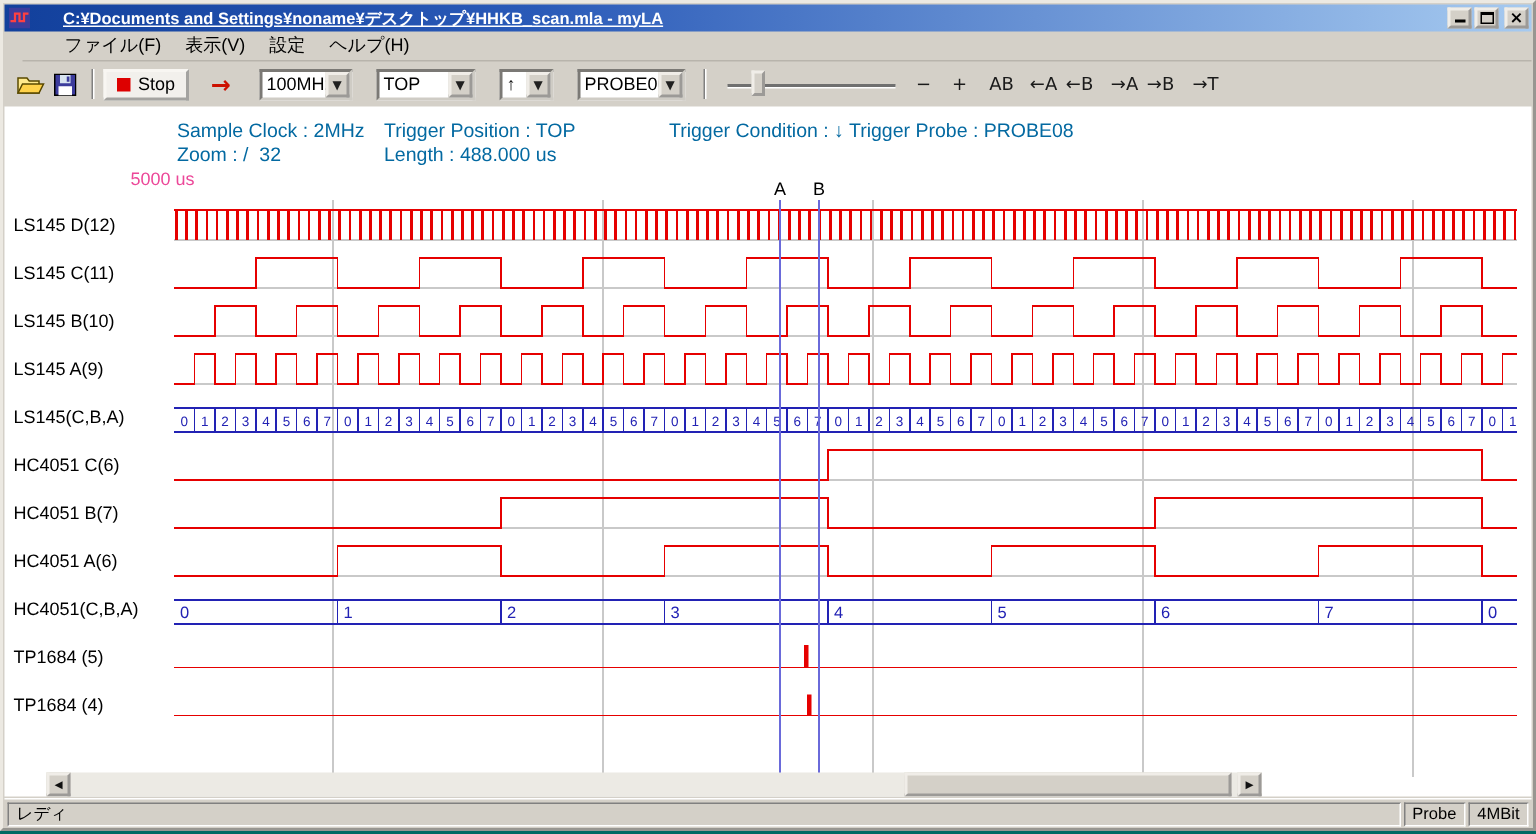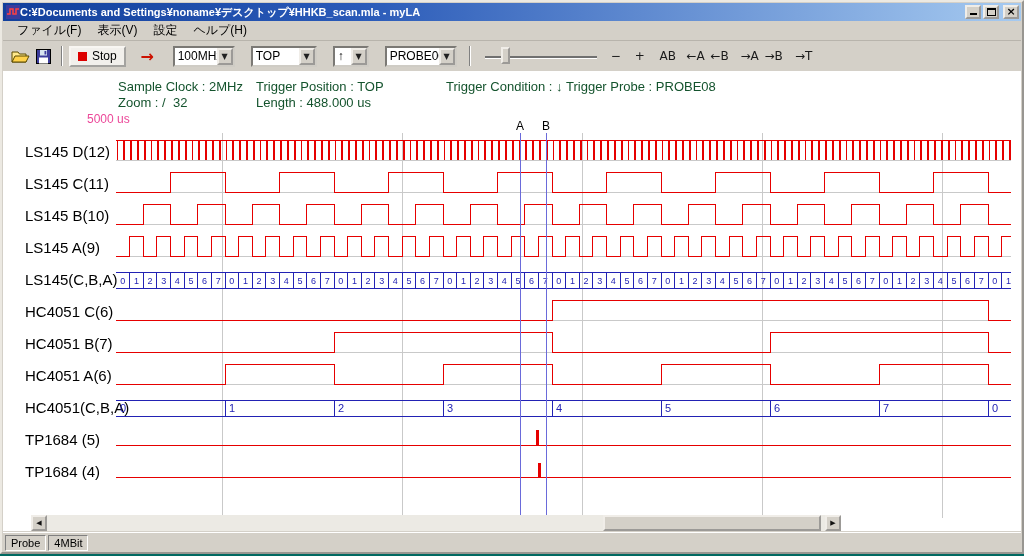--- a/index.html
+++ b/index.html
@@ -6,31 +6,31 @@
   html,body{width:1024px;height:556px;overflow:hidden;}
   body{background:#006a62;font-family:"Liberation Sans","DejaVu Sans",sans-serif;}
   .window{position:absolute;left:0;top:0;width:1024px;height:554px;background:#d4d0c8;
           border:2px outset #ece9e2;padding:1px;}
   .window>div{position:absolute;left:1px;right:1px;}
 
   
   .titlebar{top:1px;height:18px;background:linear-gradient(90deg,#12409c 0%,#2a5ab8 35%,#a6caf0 100%);
             display:flex;align-items:center;padding:0 2px;color:#fff;font-size:11px;font-weight:bold;}
   .app-icon{margin-left:1px;flex:0 0 auto;}
-  .title-text{flex:1;margin-left:0;white-space:nowrap;overflow:hidden;}
+  .title-text{flex:1;margin-left:22px;white-space:nowrap;overflow:hidden;text-decoration:underline;}
   .tb-btn{width:16px;height:14px;background:#d4d0c8;border:2px outset #f0ede8;margin-left:2px;
           display:flex;align-items:center;justify-content:center;color:#000;flex:0 0 auto;position:relative;}
   .tb-btn .bar{position:absolute;left:3px;bottom:2px;width:7px;height:2px;background:#000;}
   .tb-btn .box{width:9px;height:8px;border:1px solid #000;border-top:2px solid #000;}
   .tb-btn .x{font-size:11px;font-weight:bold;line-height:10px;font-family:"DejaVu Sans",sans-serif;}
   .close-gap{margin-left:4px;}
 
   
-  .menubar{top:19px;height:20px;display:flex;align-items:center;font-size:12px;padding-left:6px;
-           border-bottom:1px solid #b8b4ac;}
+  .menubar{top:19px;height:20px;display:flex;align-items:center;font-size:12px;padding-left:20px;
+           border-bottom:1px solid #b8b4ac;margin-left:12px;}
   .menu-item{padding:2px 8px;}
 
   
   .toolbar{top:39px;height:30px;display:flex;align-items:center;padding-left:6px;font-size:12px;}
   .tool-icon-btn{width:23px;height:22px;display:flex;align-items:center;justify-content:center;background:none;border:none;}
   .toolbar-sep{width:2px;height:20px;border-left:1px solid #808080;border-right:1px solid #fff;margin:0 6px;}
   .stop-btn{height:21px;padding:0 7px;display:flex;align-items:center;gap:5px;background:#f2f0ec;
             border:2px outset #f8f6f2;font-size:12px;font-family:inherit;text-align:right;}
   .stop-square{width:9px;height:9px;background:#dd0000;display:inline-block;}
   .fwd-arrow{color:#cc1100;font-weight:bold;font-size:16px;font-family:"DejaVu Sans",sans-serif;}
@@ -39,23 +39,23 @@
   .dd-btn{width:16px;height:100%;background:#d4d0c8;border:2px outset #f0ede8;font-size:8px;color:#202020;
           display:flex;align-items:center;justify-content:center;font-family:"DejaVu Sans",sans-serif;}
   .slider{position:relative;width:112px;height:22px;margin-left:8px;flex:0 0 auto;}
   .slider-track{position:absolute;left:0;right:0;top:11px;height:2px;background:#707070;box-shadow:0 1px 0 #ffffff;}
   .slider-thumb{position:absolute;left:16px;top:2px;width:9px;height:17px;background:#d4d0c8;border:2px outset #f0ede8;}
   .flat-btn{background:none;border:none;height:22px;min-width:22px;font-size:12px;color:#1a1a1a;
             font-family:"DejaVu Sans","Liberation Sans",sans-serif;white-space:nowrap;}
 
   
   .client{top:69px;bottom:21px;background:#ffffff;overflow:hidden;}
-  .info{position:absolute;font-size:13px;color:#14532d;white-space:pre;}
+  .info{position:absolute;font-size:13px;color:#0369a1;white-space:pre;}
   .time-div{position:absolute;left:84px;top:41px;font-size:12px;color:#ec4899;}
-  .ch-label{position:absolute;left:22px;width:103px;height:17px;font-size:15px;color:#000;white-space:nowrap;}
+  .ch-label{position:absolute;left:6px;width:103px;height:17px;font-size:12px;color:#000;white-space:nowrap;}
   .cursor-label{position:absolute;top:48px;font-size:12px;color:#000;}
   #wave-svg{position:absolute;left:110px;top:62px;}
 
   
   .hscroll{position:absolute;left:28px;top:444px;width:810px;height:16px;background:#eceae4;}
   .sb-btn{position:absolute;top:0;width:16px;height:16px;background:#d4d0c8;border:2px outset #f0ede8;
           display:flex;align-items:center;justify-content:center;font-size:7px;color:#111;
           font-family:"DejaVu Sans",sans-serif;}
   .sb-btn.left{left:0;}
   .sb-btn.right{right:0;}
@@ -494,17 +494,18 @@
           <span>◀</span>
         </div>
       <div class="sb-thumb"></div>
       <div class="sb-btn right">
           <span>▶</span>
         </div>
     </div>
   </div>
 
   <div class="statusbar">
+    <div class="sb-panel grow">レディ</div>
     <div class="sb-panel">Probe</div>
     <div class="sb-panel">4MBit</div>
   </div>
 
 </div>
 
 </body></html>

